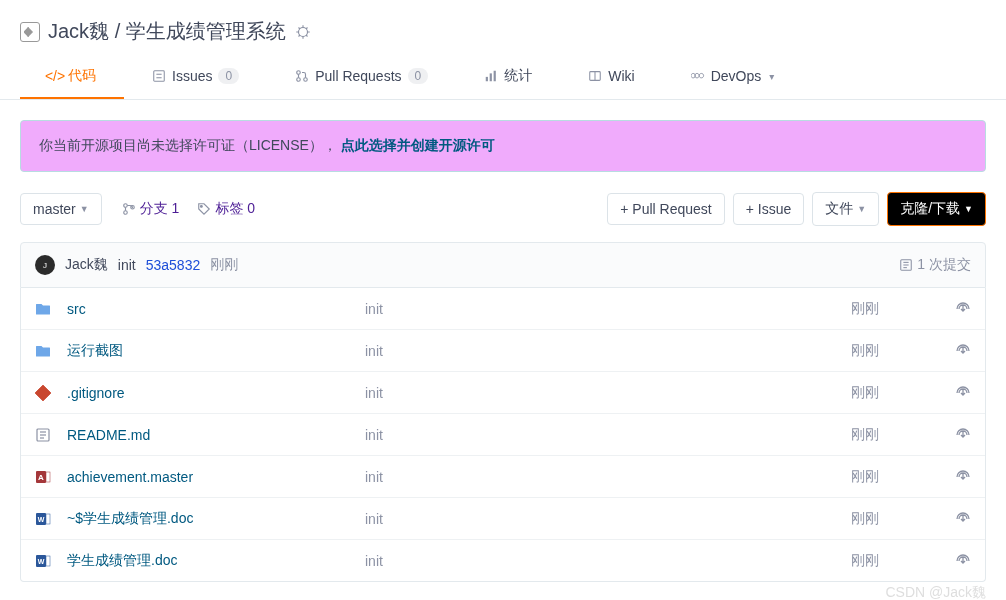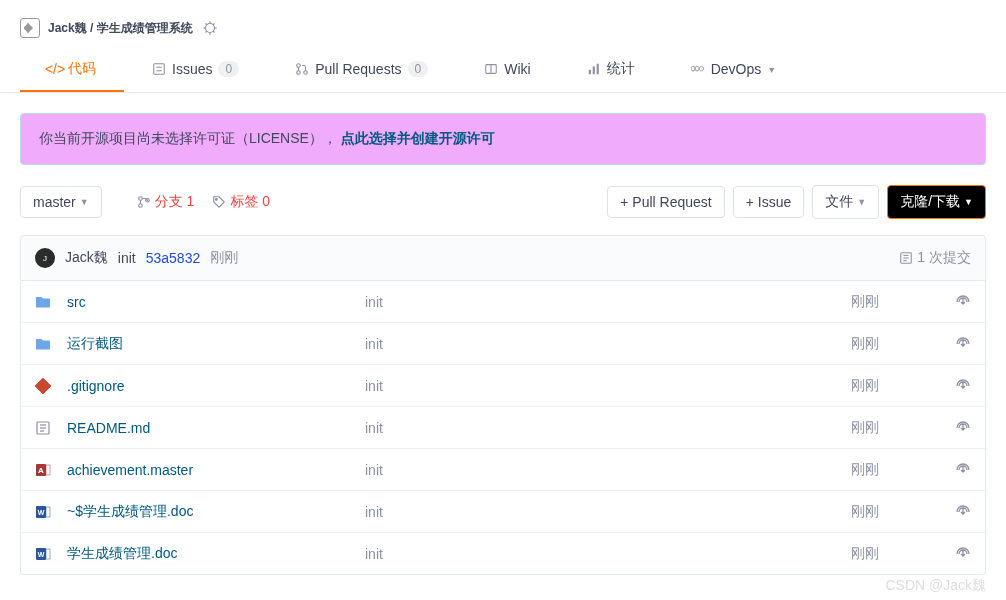--- a/index.html
+++ b/index.html
@@ -1,41 +1,41 @@
 <!DOCTYPE html>
 <html><head>
   <meta charset="utf-8">
   <style>
     * { margin: 0; padding: 0; box-sizing: border-box; }
     body { font-family: -apple-system, BlinkMacSystemFont, "Segoe UI", Helvetica, Arial, sans-serif; font-size: 14px; color: #40485b; background: #fff; width: 1006px; }
     
     .header { padding: 18px 20px 10px; display: flex; align-items: center; gap: 8px; }
     .repo-icon { width: 20px; height: 20px; border: 1.5px solid #999; border-radius: 3px; display: flex; align-items: center; justify-content: center; font-size: 10px; color: #999; }
-    .repo-title { font-size: 12px; font-weight: 700; color: #40485b; }
+    .repo-title { font-size: 20px; font-weight: 400; color: #40485b; }
     .repo-title a { color: #40485b; text-decoration: none; }
     .star-icon { width: 18px; height: 18px; color: #8c92a4; }
     
     .tabs { display: flex; border-bottom: 1px solid #e3e9ed; padding: 0 20px; gap: 0; }
     .tab { padding: 12px 28px; display: flex; align-items: center; gap: 6px; color: #40485b; cursor: pointer; border-bottom: 2px solid transparent; font-size: 14px; }
     .tab.active { color: #fe7300; border-bottom-color: #fe7300; }
     .tab-icon { width: 14px; height: 14px; display: inline-flex; align-items: center; justify-content: center; }
     .badge { background: #eff0f2; color: #8c92a4; border-radius: 10px; padding: 1px 7px; font-size: 12px; }
     .tab-chevron { font-size: 10px; color: #8c92a4; margin-left: 2px; }
     
     .content { padding: 20px; }
     
     .license-alert { border: 1px solid #b8dce1; background: #f0abfc; border-radius: 4px; padding: 16px 18px; margin-bottom: 20px; font-size: 14px; color: #40485b; }
     .license-alert .link { color: #005980; font-weight: 600; cursor: pointer; }
     
     .toolbar { display: flex; align-items: center; gap: 12px; margin-bottom: 16px; }
     .btn { border: 1px solid #dce3e8; background: #fff; border-radius: 4px; padding: 7px 12px; font-size: 14px; color: #40485b; cursor: pointer; display: inline-flex; align-items: center; gap: 4px; }
     .btn-primary { background: #000000; border-color: #fe7300; color: #fff; }
-    .toolbar-left { display: flex; align-items: center; gap: 35px; }
+    .toolbar-left { display: flex; align-items: center; gap: 20px; }
     .toolbar-right { margin-left: auto; display: flex; align-items: center; gap: 8px; }
-    .branch-info { display: flex; align-items: center; gap: 18px; color: #ef4444; font-size: 14px; }
+    .branch-info { display: flex; align-items: center; gap: 18px; color: #4c1d95; font-size: 14px; }
     .branch-info span { display: inline-flex; align-items: center; gap: 4px; }
     .caret { font-size: 9px; color: #8c92a4; }
     
     .commit-bar { background: #fafbfc; border: 1px solid #e3e9ed; border-radius: 4px 4px 0 0; padding: 12px 14px; display: flex; align-items: center; gap: 10px; }
     .avatar { width: 20px; height: 20px; border-radius: 50%; background: #2b2b2b; color: #fff; font-size: 8px; display: flex; align-items: center; justify-content: center; }
     .commit-author { color: #40485b; font-weight: 500; }
     .commit-msg { color: #40485b; }
     .commit-hash { color: #1d4ed8; }
     .commit-time { color: #8c92a4; }
     .commit-count { margin-left: auto; color: #8c92a4; display: flex; align-items: center; gap: 4px; }
@@ -105,36 +105,36 @@
             <circle cx="4" cy="12" r="2"></circle>
             <circle cx="12" cy="12" r="2"></circle>
             <path d="M4 6v4M12 10V6a2 2 0 00-2-2H8"></path>
           </svg>
       </span>
       <span>Pull Requests</span>
       <span class="badge">0</span>
     </div>
     <div class="tab">
       <span class="tab-icon">
-        <svg width="14" height="14" viewBox="0 0 16 16" fill="none" stroke="#8c92a4" stroke-width="1.2">
-            <rect x="2" y="3" width="12" height="10" rx="1"></rect>
-            <line x1="8" y1="3" x2="8" y2="13"></line>
-          </svg>
-      </span>
-      <span>Wiki</span>
-    </div>
-    <div class="tab">
-      <span class="tab-icon">
         <svg width="14" height="14" viewBox="0 0 16 16" fill="#8c92a4">
             <rect x="2" y="9" width="2.5" height="5"></rect>
             <rect x="6.5" y="5" width="2.5" height="9"></rect>
             <rect x="11" y="2" width="2.5" height="12"></rect>
           </svg>
       </span>
       <span>统计</span>
+    </div>
+    <div class="tab">
+      <span class="tab-icon">
+        <svg width="14" height="14" viewBox="0 0 16 16" fill="none" stroke="#8c92a4" stroke-width="1.2">
+            <rect x="2" y="3" width="12" height="10" rx="1"></rect>
+            <line x1="8" y1="3" x2="8" y2="13"></line>
+          </svg>
+      </span>
+      <span>Wiki</span>
     </div>
     <div class="tab">
       <span class="tab-icon">
         <svg width="16" height="10" viewBox="0 0 20 10" fill="none" stroke="#8c92a4" stroke-width="1.5">
             <path d="M6 5c0-2 1.5-3.5 3.5-3.5S13 3 13 5s-1.5 3.5-3.5 3.5S6 7 6 5zM13 5c0-2 1.5-3.5 3.5-3.5S20 3 20 5s-1.5 3.5-3.5 3.5S13 7 13 5zM0 5c0-2 1.5-3.5 3.5-3.5S7 3 7 5 5.5 8.5 3.5 8.5 0 7 0 5z" transform="scale(0.9)"></path>
           </svg>
       </span>
       <span>DevOps</span>
       <span class="tab-chevron">▾</span>
     </div>

